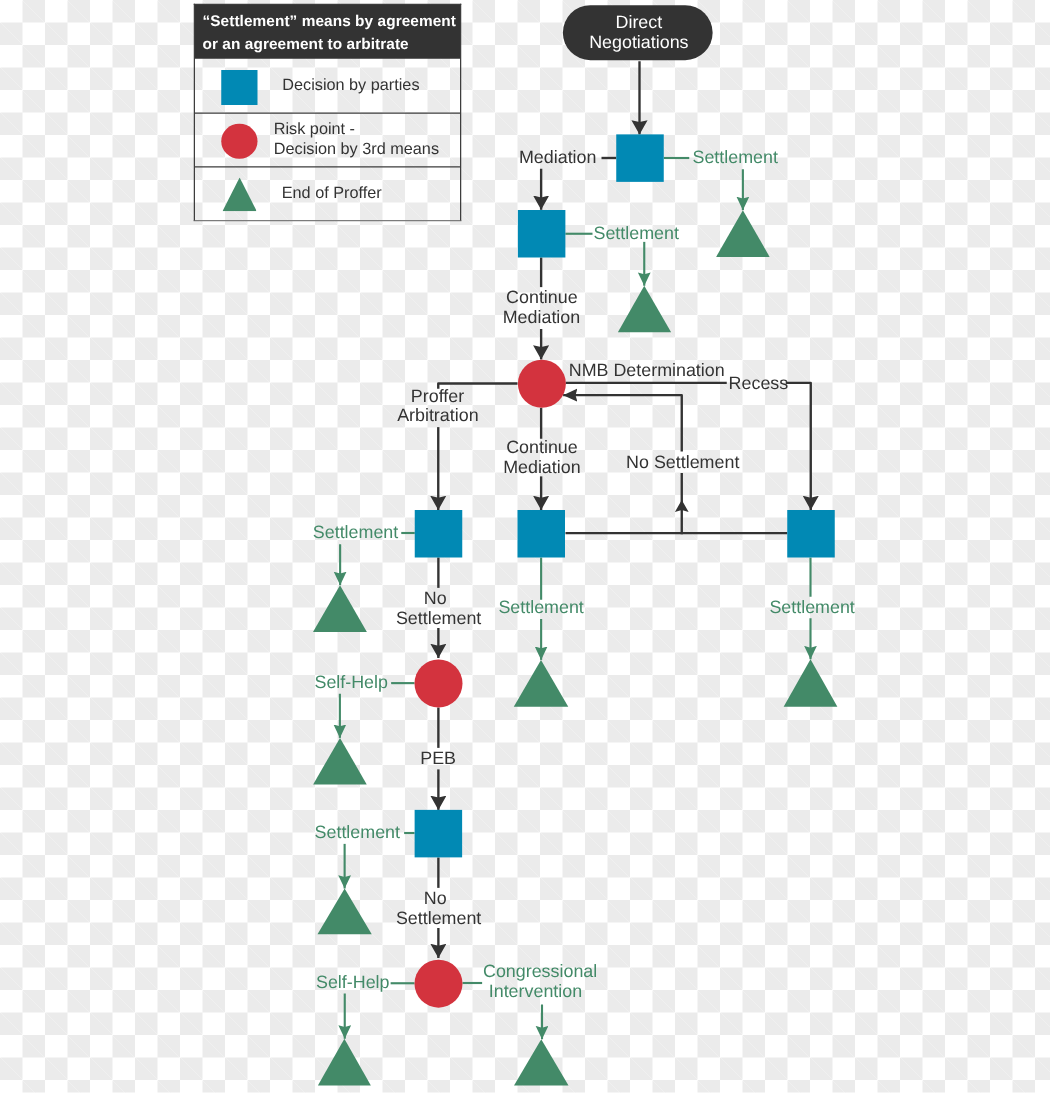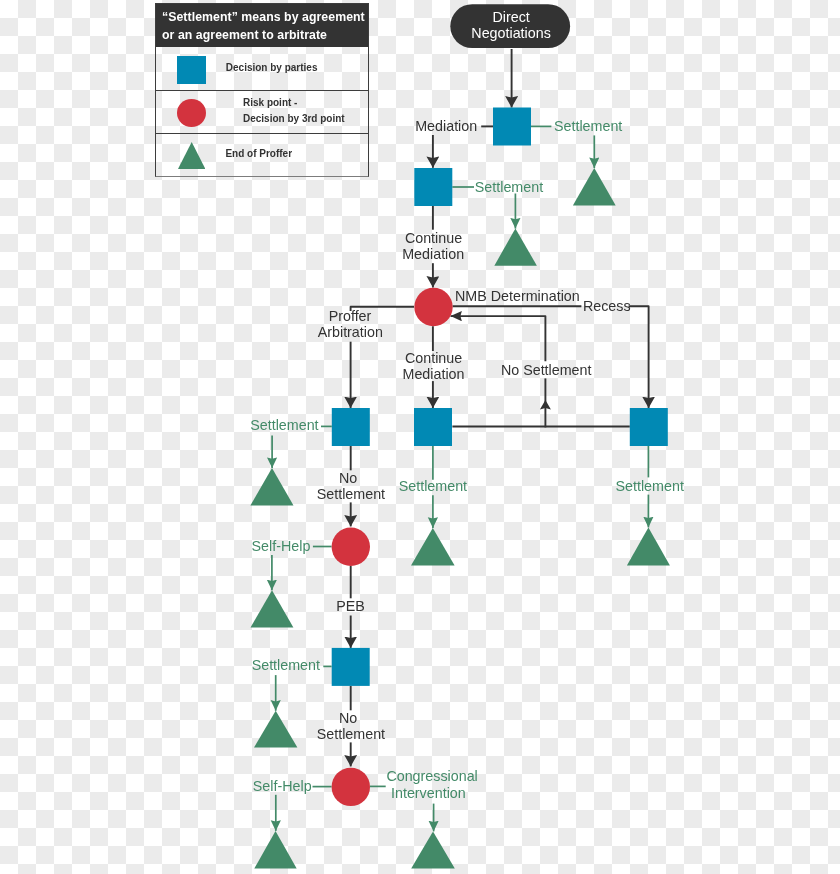--- a/index.html
+++ b/index.html
@@ -19,21 +19,21 @@
   .t-green{fill:#438a68;}
   .t-white{fill:#ffffff;}
   
   #legend{position:absolute;left:155px;top:3px;width:214px;height:174px;
      border:1px solid #3d3d3d;border-bottom-color:#7c7c7c;box-sizing:border-box;}
   #legend-head{background:#333333;color:#ffffff;font-size:12.3px;font-weight:bold;
      line-height:17.5px;padding:5px 0 12px 6px;box-sizing:border-box;height:43.2px;
      letter-spacing:0.06px;}
   .lg-rule{position:absolute;left:0;width:212px;height:1px;background:#3d3d3d;}
   .lg-ico{position:absolute;}
-  .lg-txt{position:absolute;font-size:10px;color:#333333;line-height:16.4px;white-space:nowrap;font-weight:bold;}
+  .lg-txt{position:absolute;font-size:13px;color:#333333;line-height:16.4px;white-space:nowrap;}
 </style>
 </head>
 <body>
 
 <div id="page">
 
   <svg id="flow" viewBox="0 0 840 874">
     <defs>
       <marker id="ar-d" markerWidth="12" markerHeight="13" refX="11.4" refY="6.45" orient="auto" markerUnits="userSpaceOnUse">
         <path d="M0 0 L11.4 6.45 L0 12.9 L1.5 6.45 Z" fill="#333333"></path>
@@ -162,21 +162,21 @@
 
   <div id="legend">
     <div id="legend-head">“Settlement” means by agreement or an agreement to arbitrate</div>
     <div class="lg-rule" style="top:86.2px"></div>
     <div class="lg-rule" style="top:129.4px"></div>
 
     <div class="lg-ico" style="left:21.3px;top:51.9px;width:29px;height:28.1px;background:#0189b4"></div>
     <div class="lg-txt" style="left:69.8px;top:55.6px">Decision by parties</div>
 
     <div class="lg-ico" style="left:21.4px;top:94.7px;width:29.1px;height:28.4px;border-radius:50%;background:#d3333e"></div>
-    <div class="lg-txt" style="left:87px;top:90.8px"><span>Risk point -</span><br><span>Decision by 3rd point</span></div>
+    <div class="lg-txt" style="left:63px;top:90.8px"><span>Risk point -</span><br><span>Decision by 3rd means</span></div>
 
     <div class="lg-ico" style="left:21.6px;top:138.4px;width:27.4px;height:27px">
       <svg width="27.4" height="27" viewBox="0 0 27.4 27">
           <path d="M13.7 0 L27.4 27 L0 27 Z" fill="#438a68"></path>
         </svg>
     </div>
     <div class="lg-txt" style="left:69.4px;top:141.9px">End of Proffer</div>
   </div>
 
 </div>

